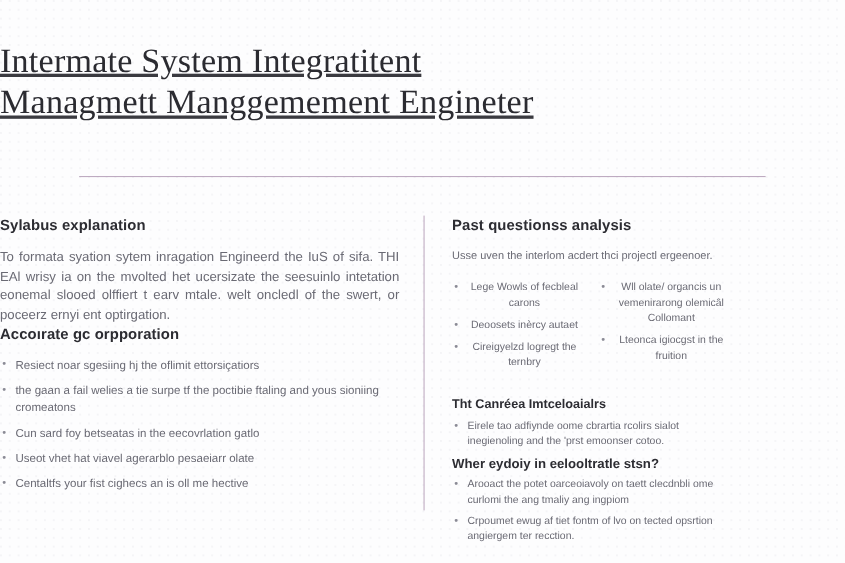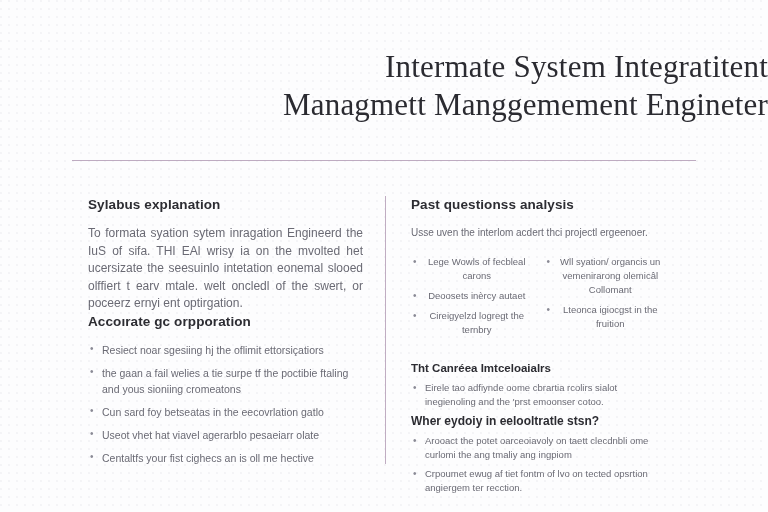--- a/index.html
+++ b/index.html
@@ -22,22 +22,23 @@
   .page {
     position: relative;
     width: 768px;
     height: 512px;
     box-sizing: border-box;
     padding: 0;
   }
 
   
   .title-block {
-    padding-top: 48px;
-    text-align: right;
+    padding-top: 36px;
+    text-align: left;
+    text-decoration: underline;
   }
   .title-line {
     font-family: "Liberation Serif", serif;
     font-size: 31px;
     line-height: 38px;
     font-weight: 400;
     color: #2b2b31;
     letter-spacing: 0.2px;
   }
 
@@ -67,21 +68,20 @@
     top: 196px;
     left: 0;
     right: 0;
     display: flex;
   }
   .col {
     box-sizing: border-box;
   }
   .col-left {
     width: 385px;
-    padding-left: 88px;
     padding-right: 22px;
   }
   .col-right {
     width: 355px;
     padding-left: 26px;
     padding-right: 76px;
   }
 
   h2.section-heading {
     margin: 0 0 12px 0;
@@ -201,21 +201,21 @@
 
       <p class="lede">Usse uven the interlom acdert thci projectl ergeenoer.</p>
 
       <div class="bullet-grid">
         <ul class="bullets">
           <li>Lege Wowls of fecbleal carons</li>
           <li>Deoosets inèrcy autaet</li>
           <li>Cireigyelzd logregt the ternbry</li>
         </ul>
         <ul class="bullets">
-          <li>Wll syation/ organcis un vemenirarong olemicâl Collomant</li>
+          <li>Wll olate/ organcis un vemenirarong olemicâl Collomant</li>
           <li>Lteonca igiocgst in the fruition</li>
         </ul>
       </div>
 
       <h3 class="sub-heading">Tht Canréea Imtceloaialrs</h3>
 
       <ul class="bullets tight">
         <li>Eirele tao adfiynde oome cbrartia rcolirs sialot inegienoling and the 'prst emoonser cotoo.</li>
       </ul>
 

